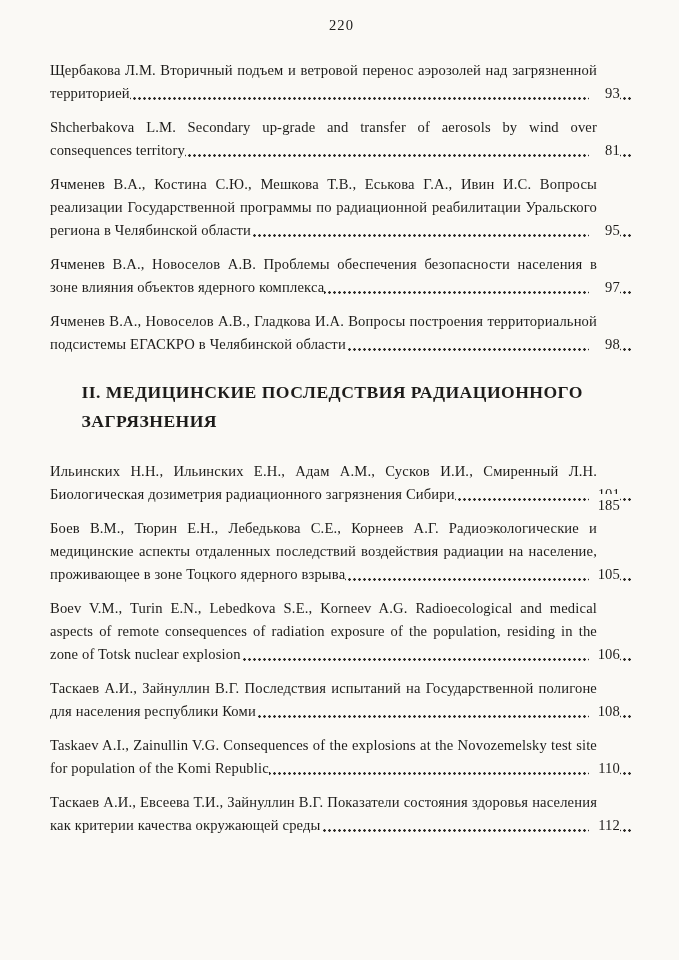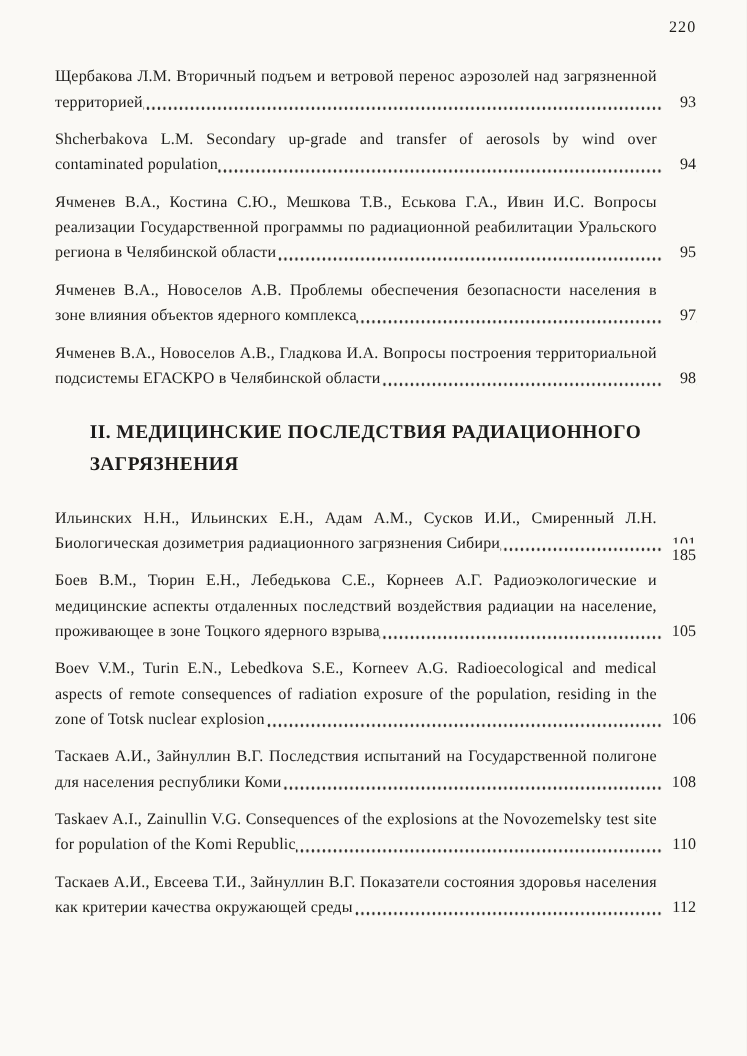--- a/index.html
+++ b/index.html
@@ -17,42 +17,42 @@
     color:var(--ink);
     font-family:"Liberation Serif","DejaVu Serif",serif;
     font-size:14.6px;
     line-height:23px;
     letter-spacing:0.15px;
     padding:14px 46px 16px 50px;
     overflow:hidden;
     box-shadow:0 0 6px rgba(0,0,0,0.25);
   }
   .page-number{
-    text-align:right;
+    text-align:center;
     letter-spacing:1px;
     margin:0 0 22px 0;
   }
   .toc-entry{
     position:relative;
     margin:0 0 11px 0;
     padding-right:36px;
     text-align:justify;
     
     background-image:radial-gradient(circle, var(--dot) 1px, rgba(0,0,0,0) 1.4px);
     background-size:5px 2.6px;
     background-repeat:repeat-x;
     background-position:left 2px bottom 5px;
   }
   .entry-text{
     background-color:var(--paper); 
     position:relative;
   }
   .entry-page{
     position:absolute;
-    right:0;
+    right:13px;
     bottom:0;
     background:var(--paper);
     padding-left:7px;
     min-width:24px;
     text-align:right;
   }
   .section-heading{
     font-weight:bold;
     font-size:17.6px;
     line-height:29px;
@@ -68,22 +68,22 @@
 <div class="doc-page">
 
   <div class="page-number">220</div>
 
   <section>
     <p class="toc-entry">
       <span class="entry-text">Щербакова Л.М. Вторичный подъем и ветровой перенос аэрозолей над загрязненной территорией</span>
       <span class="entry-page">93</span>
     </p>
     <p class="toc-entry">
-      <span class="entry-text">Shcherbakova L.M. Secondary up-grade and transfer of aerosols by wind over contaminated population</span>
-      <span class="entry-page">94</span>
+      <span class="entry-text">Shcherbakova L.M. Secondary up-grade and transfer of aerosols by wind over consequences territory</span>
+      <span class="entry-page">81</span>
     </p>
     <p class="toc-entry">
       <span class="entry-text">Ячменев В.А., Костина С.Ю., Мешкова Т.В., Еськова Г.А., Ивин И.С. Вопросы реализации Государственной программы по радиационной реабилитации Уральского региона в Челябинской области</span>
       <span class="entry-page">95</span>
     </p>
     <p class="toc-entry">
       <span class="entry-text">Ячменев В.А., Новоселов А.В. Проблемы обеспечения безопасности населения в зоне влияния объектов ядерного комплекса</span>
       <span class="entry-page">97</span>
     </p>
     <p class="toc-entry">

